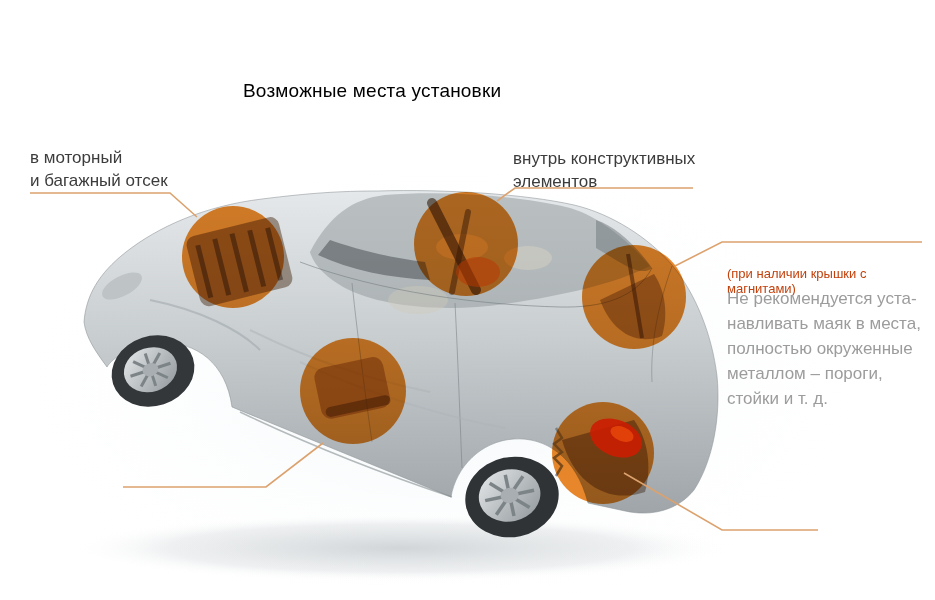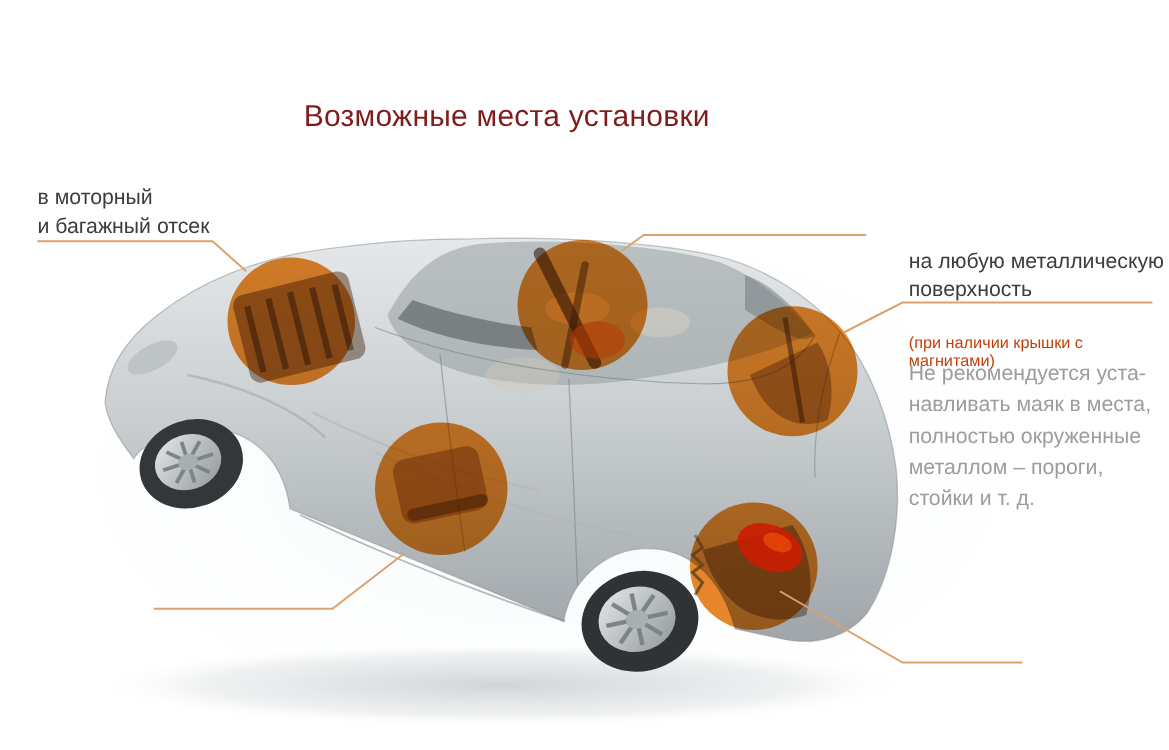--- a/index.html
+++ b/index.html
@@ -5,21 +5,21 @@
   html,body{margin:0;padding:0;}
   body{
     width:935px;height:600px;position:relative;overflow:hidden;
     background:#ffffff;
     font-family:"Liberation Sans", sans-serif;
   }
   .stage{position:absolute;inset:0;}
   svg.art{position:absolute;left:0;top:0;}
   .title{
     position:absolute;left:243px;top:80px;
-    font-size:24px;font-weight:500;color:#7f1d1d;letter-spacing:.2px;
+    font-size:19px;font-weight:500;color:#000000;letter-spacing:.2px;
   }
   .callout{
     position:absolute;
     font-size:17px;line-height:23px;color:#3c3c3c;
     white-space:pre-line;
   }
   .callout-note{
     position:absolute;
     font-size:13px;color:#c2410c;white-space:pre-line;margin-top:16px;
   }
@@ -184,23 +184,23 @@
       <polyline points="123,487 266,487 323,443"></polyline>
       <polyline points="818,530 722,530 624,473"></polyline>
     </g>
   </svg>
 
   <div class="title">Возможные места установки</div>
 
   <div class="callout c-engine">в моторный
 и багажный отсек</div>
 
-
-  <div class="callout c-metal">на любую металлическую
-поверхность</div>
+  <div class="callout c-structural">внутрь конструктивных
+элементов</div>
+
 
   <div class="callout-note c-metal-note">(при наличии крышки с магнитами)</div>
 
   <div class="warning">Не рекомендуется уста-
 навливать маяк в места,
 полностью окруженные
 металлом – пороги,
 стойки и т. д.</div>
 
 

